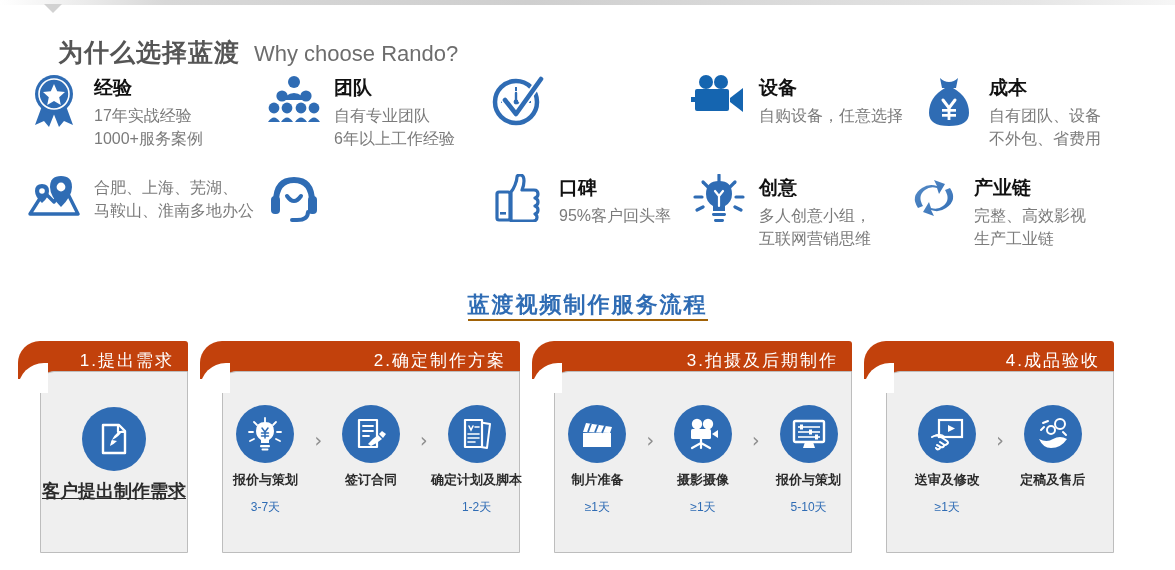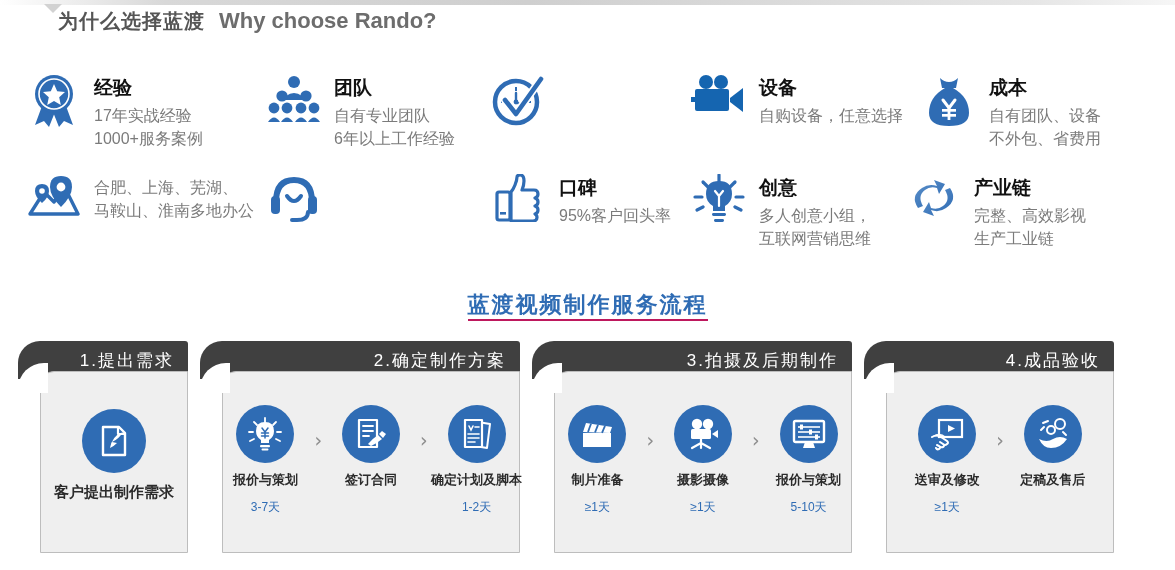--- a/index.html
+++ b/index.html
@@ -35,28 +35,29 @@
   
   .section-head {
     position: absolute;
     left: 58px; top: 8px;
     display: flex;
     align-items: baseline;
     gap: 14px;
     white-space: nowrap;
   }
   .section-head .cn {
-    font-size: 20px;
+    font-size: 25px;
     font-weight: bold;
     color: #555555;
     letter-spacing: 1px;
+    margin-top: 28px;
   }
   .section-head .en {
     font-size: 22px;
-    font-weight: bold;
+    font-weight: normal;
     color: #6d6d6d;
   }
 
   
   .features {
     position: absolute;
     left: 26px; top: 70px;
     width: 1135px;
   }
   .feature-row {
@@ -98,21 +99,21 @@
     position: absolute;
     left: 0; top: 290px;
     width: 1175px;
     text-align: center;
   }
   .process-title span {
     font-size: 22px;
     font-weight: bold;
     color: #2f6cb4;
     letter-spacing: 2px;
-    border-bottom: 2px solid #be185d;
+    border-bottom: 2px solid #a16207;
     padding-bottom: 2px;
   }
 
   
   .panels {
     position: absolute;
     left: 18px; top: 341px;
     width: 1140px; height: 212px;
     display: flex;
     gap: 12px;
@@ -121,21 +122,21 @@
   .panel.p1 { width: 170px; }
   .panel.p2 { width: 320px; }
   .panel.p3 { width: 320px; }
   .panel.p4 { width: 250px; }
 
   .panel-head {
     position: absolute;
     left: 0; top: 0;
     width: 100%;
     height: 38px;
-    background: #404040;
+    background: #c2410c;
     border-top-right-radius: 3px;
     border-top-left-radius: 22px;
     display: flex;
     align-items: center;
     justify-content: flex-end;
     padding-right: 14px;
   }
   .panel-head .ptitle {
     color: #ffffff;
     font-size: 17px;
@@ -204,21 +205,21 @@
     white-space: nowrap;
   }
   .chev {
     font-size: 19px;
     color: #8f8f8f;
     line-height: 1;
     margin-top: 26px;
     padding: 0 2px;
     font-family: "DejaVu Sans", sans-serif;
   }
-  .panel.p1 .step .slabel { font-size: 15px; }
+  .panel.p1 .step .slabel { font-size: 18px; text-decoration: underline; }
 </style>
 </head>
 <body>
 
 <div id="page">
 
   <div class="top-band"></div>
   <div class="top-caret"></div>
 
   <div class="section-head">

